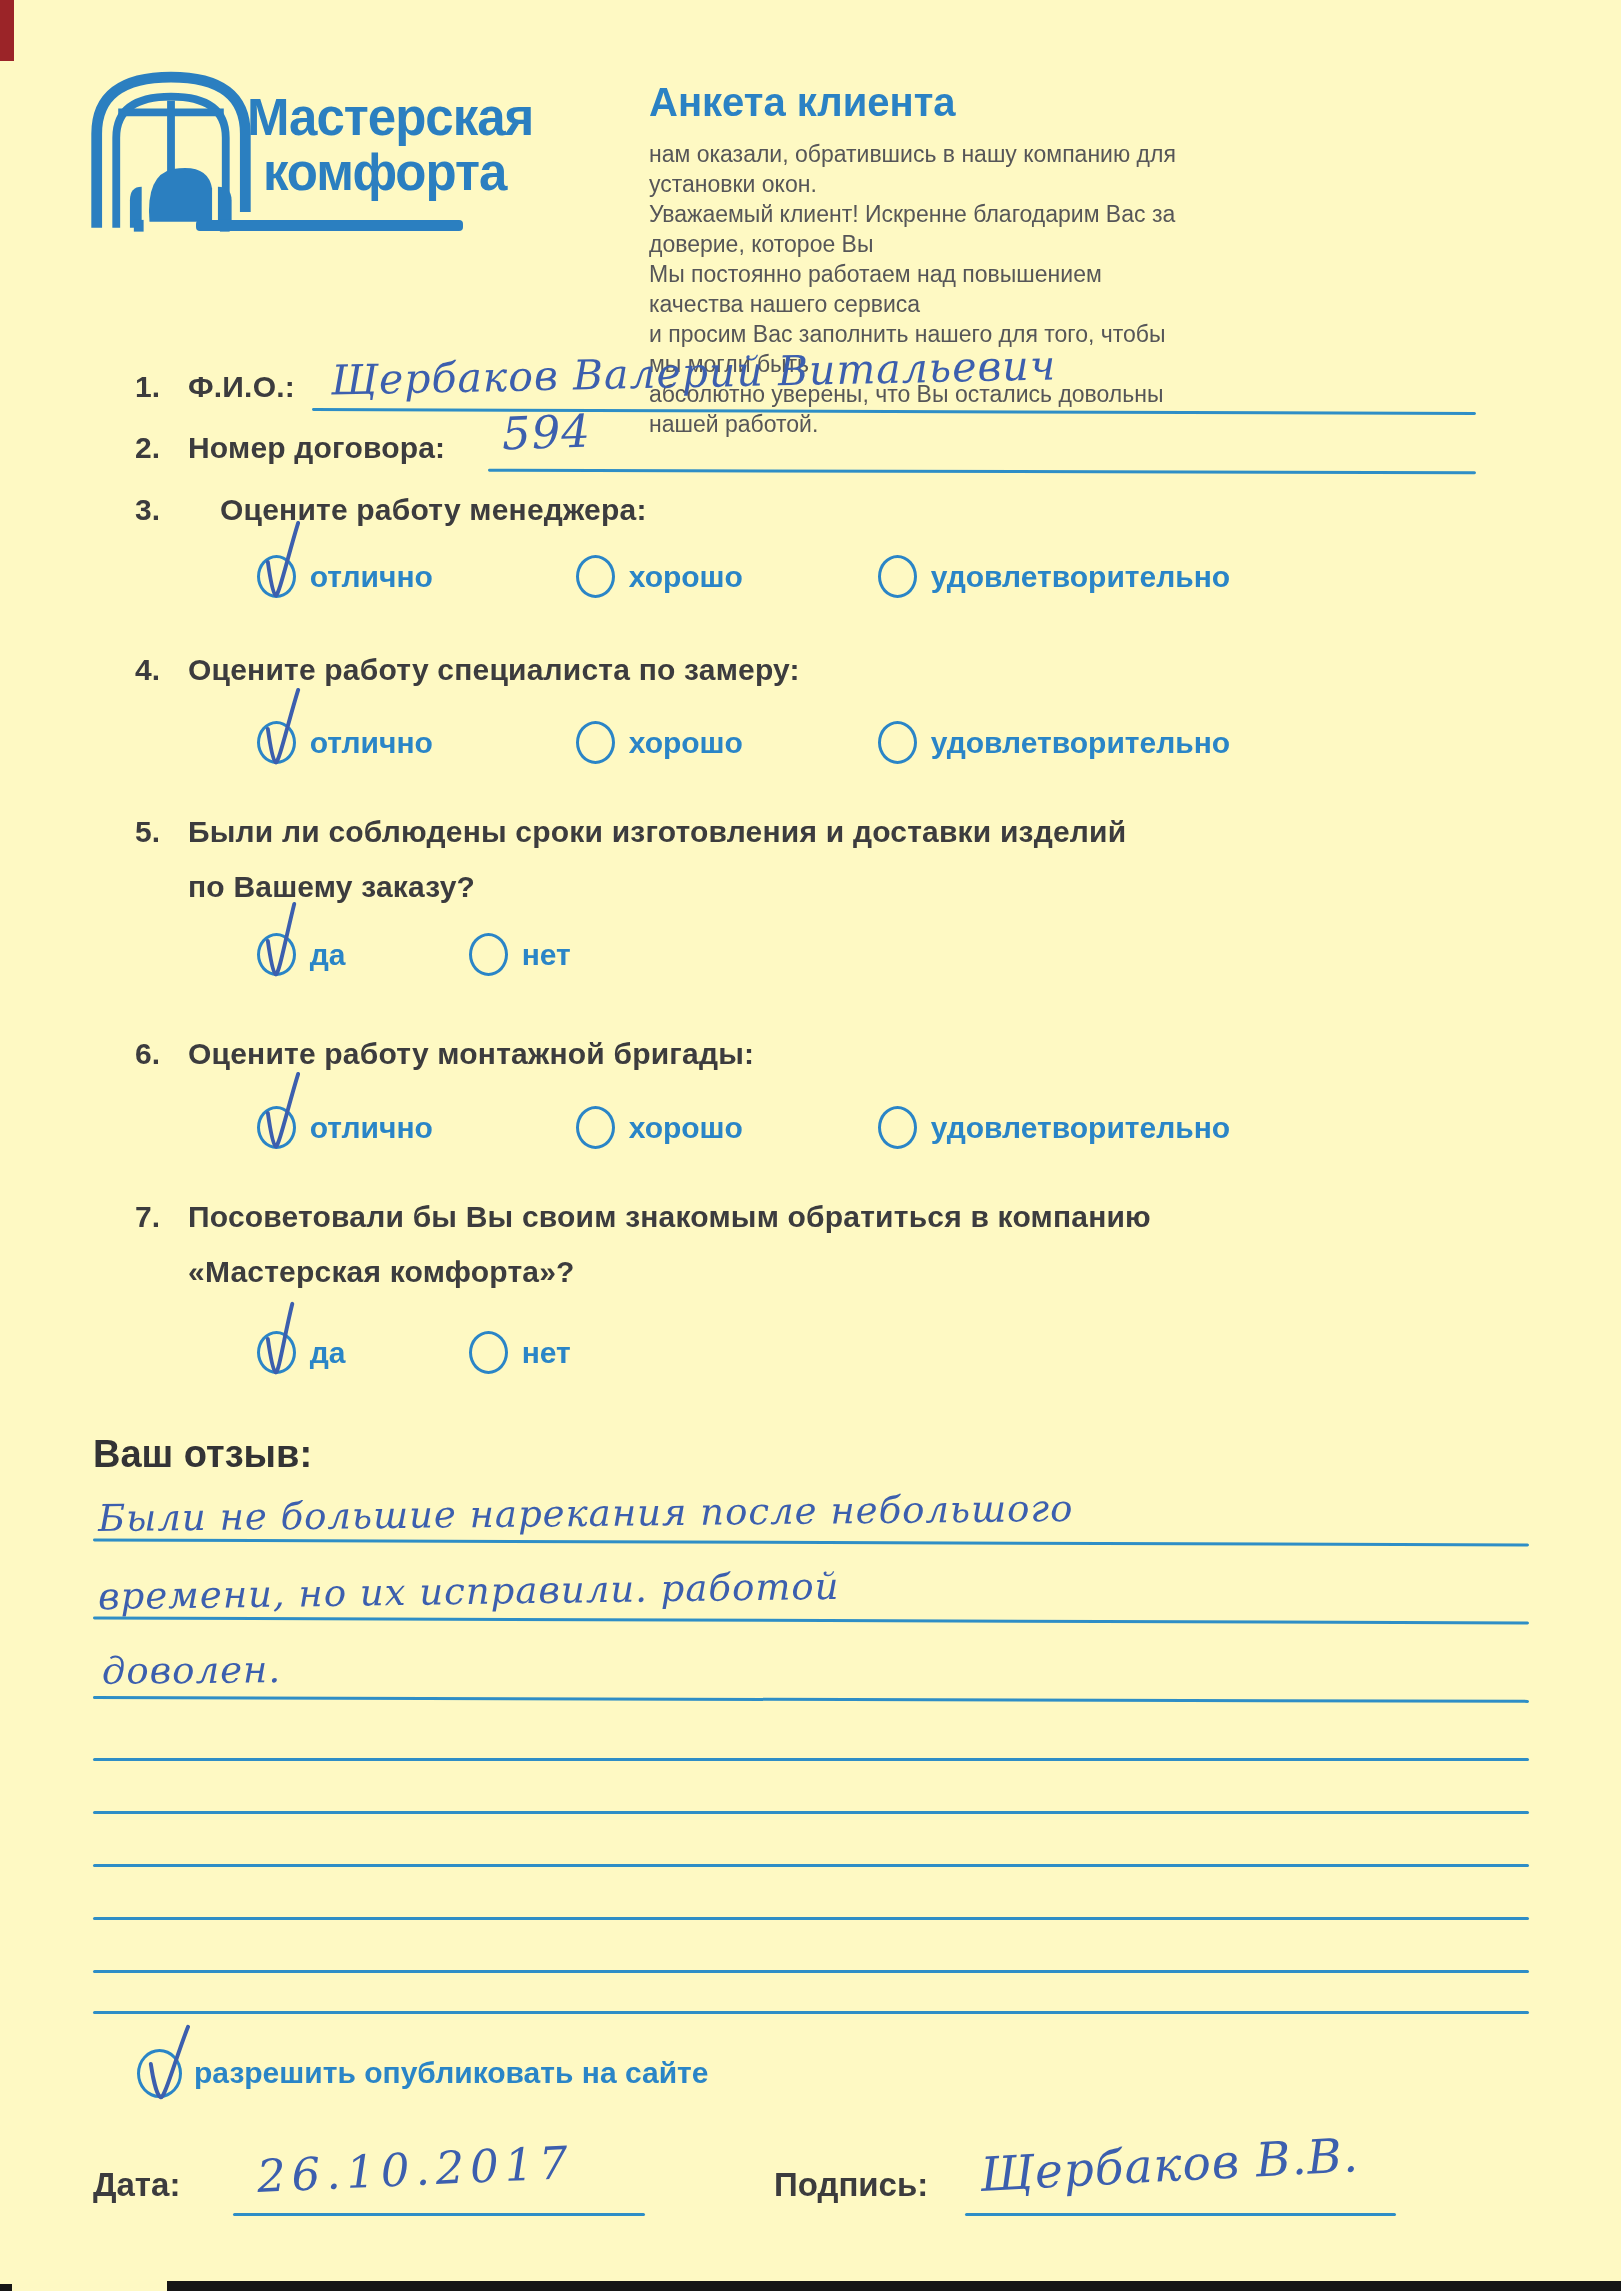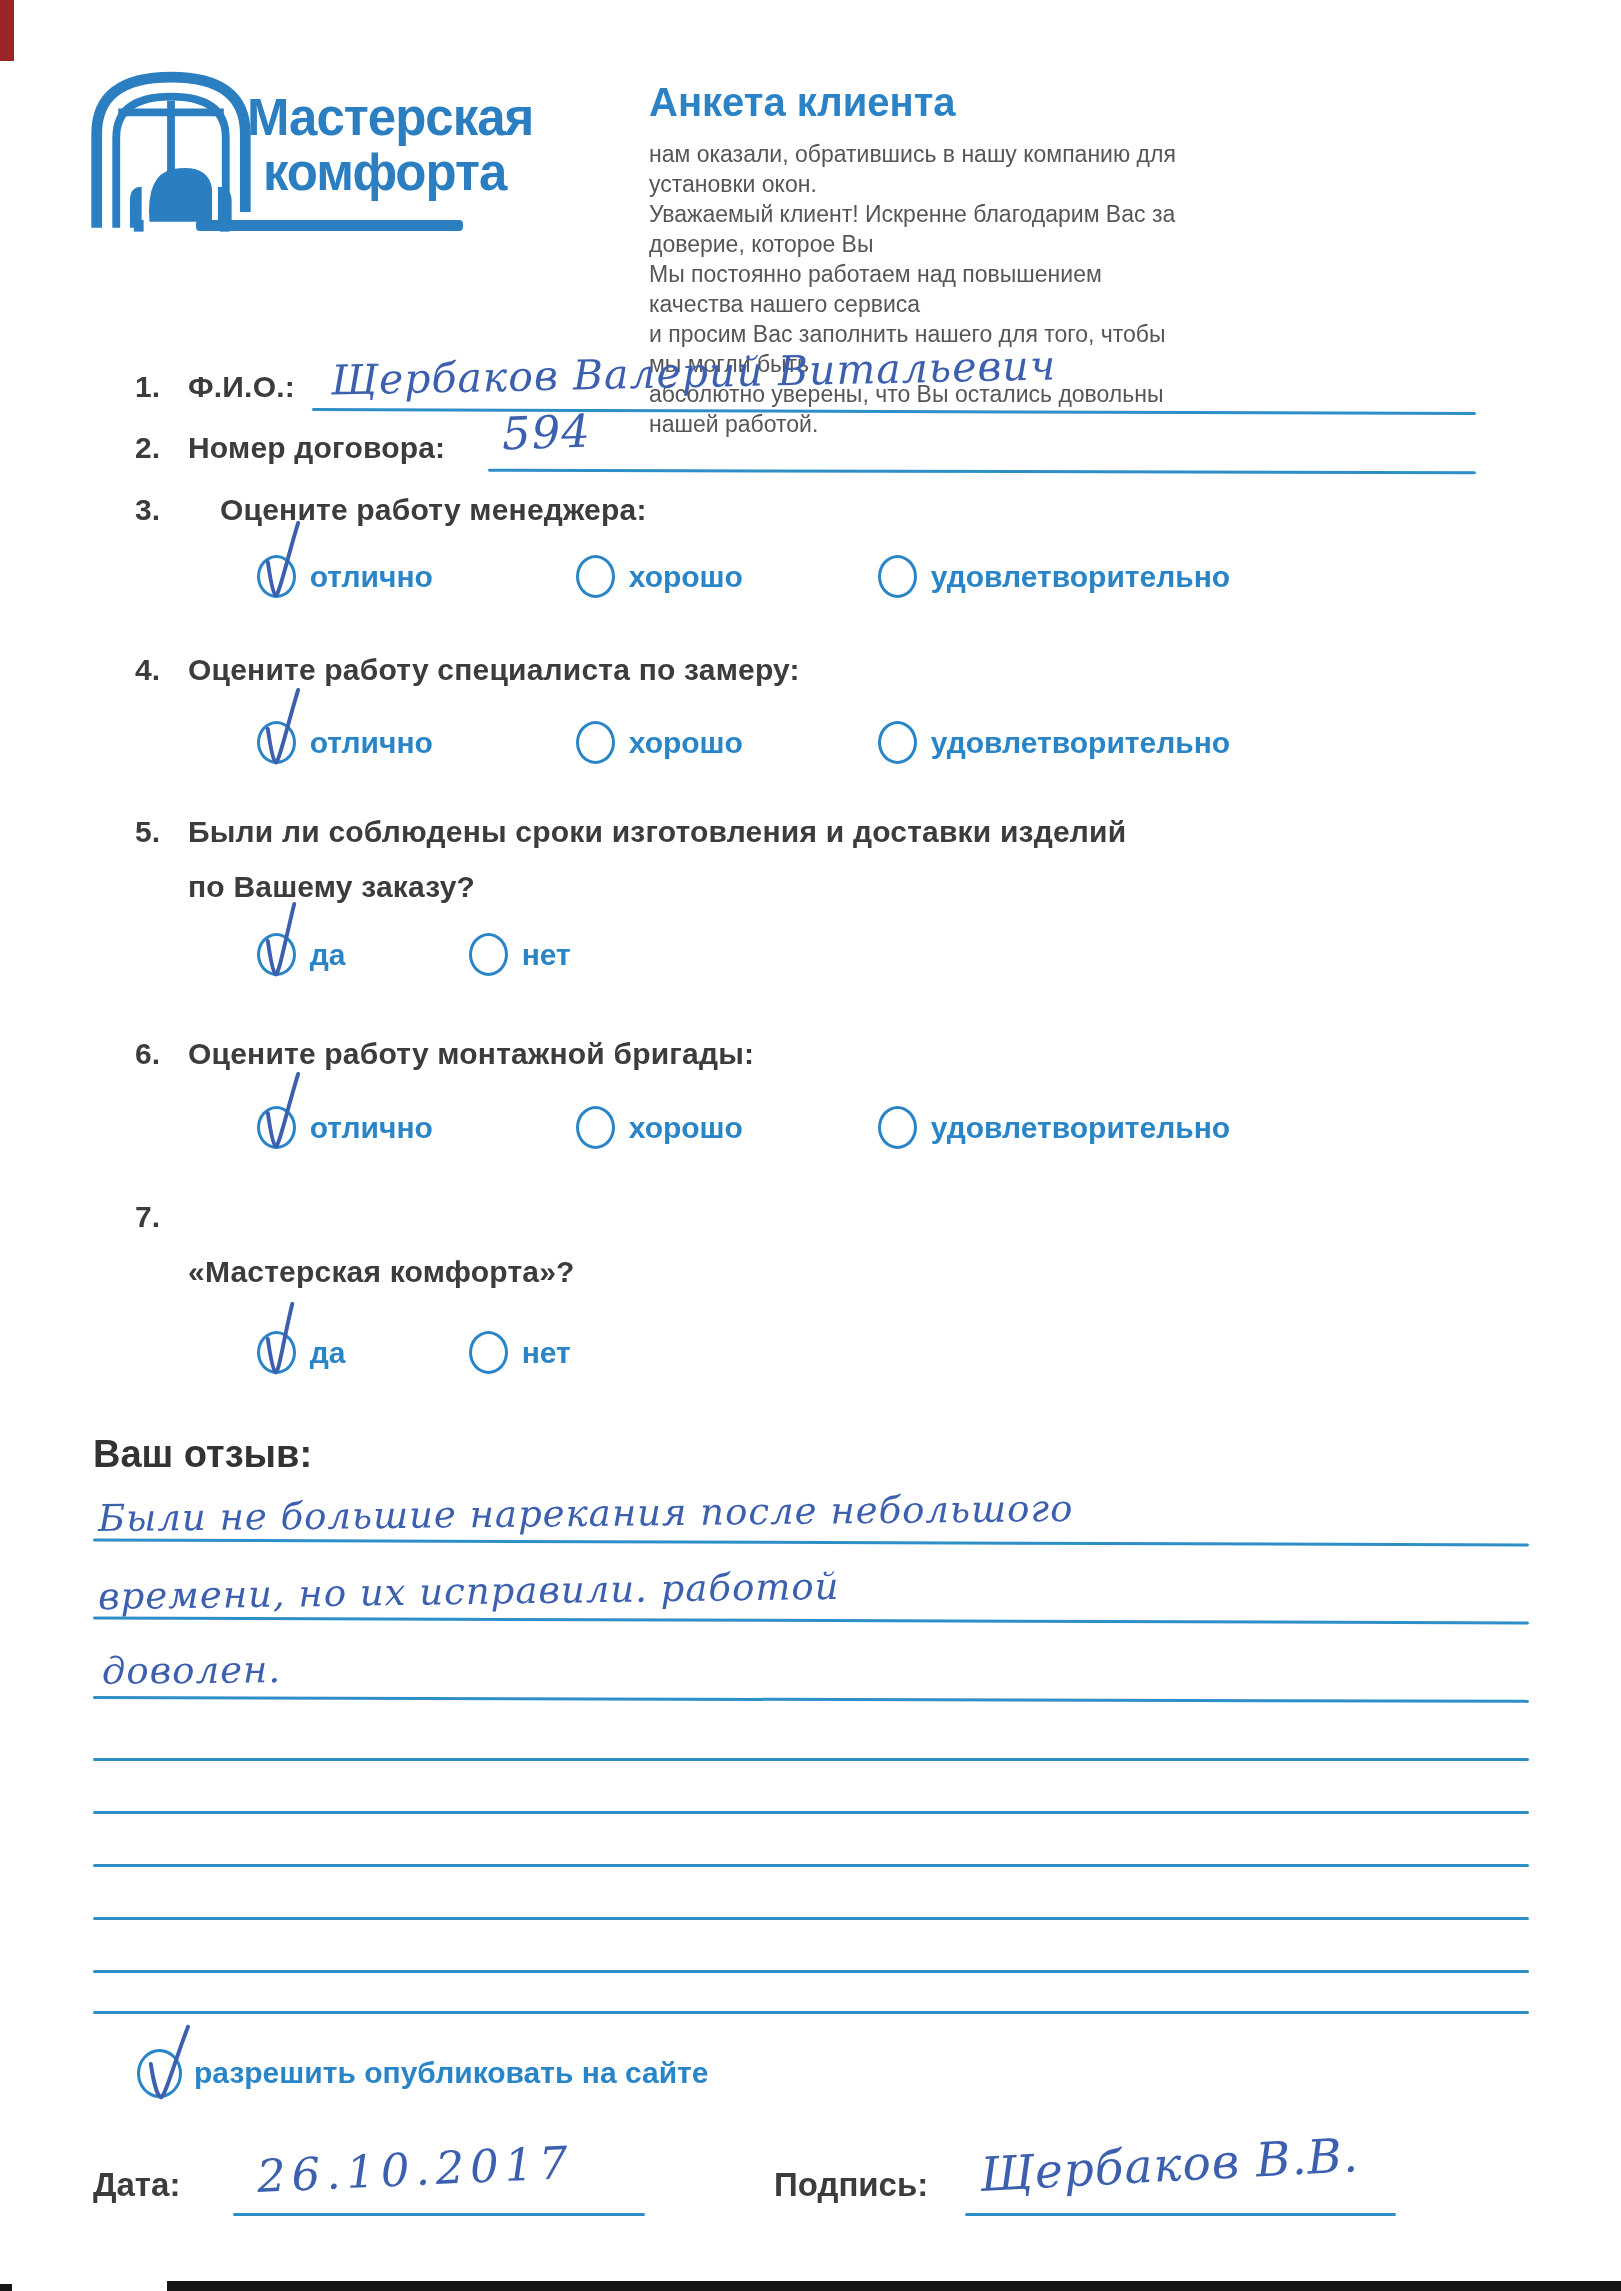--- a/index.html
+++ b/index.html
@@ -1,18 +1,18 @@
 <!DOCTYPE html>
 <html><head>
 <meta charset="utf-8">
 <style>
   html,body{margin:0;padding:0;background:#e8e8e8;}
   .page{
     position:relative;width:1621px;height:2292px;margin:0 auto;
-    background:#ffffff;overflow:hidden;
+    background:#fef9c3;overflow:hidden;
     font-family:"Liberation Sans",sans-serif;
   }
   .abs{position:absolute;}
   
   .logo-text{color:#2b7fc0;font-weight:bold;font-size:51px;letter-spacing:-1px;line-height:1;}
   .logo-bar{background:#2b7fc0;border-radius:3.9px;}
   .doc-title{color:#2b82c4;font-weight:bold;font-size:40px;letter-spacing:0;}
   .intro{color:#565658;font-size:23px;line-height:30px;}
   
   .q-num{color:#3c3c3e;font-weight:bold;font-size:30px;}
@@ -143,20 +143,21 @@
   <div class="opt" style="left:576px;top:1106px;">
     <span class="radio"></span>
     <span class="opt-label">хорошо</span>
   </div>
   <div class="opt" style="left:878px;top:1106px;">
     <span class="radio"></span>
     <span class="opt-label">удовлетворительно</span>
   </div>
 
   <div class="abs q-num" style="left:135px;top:1200px;">7.</div>
+  <div class="abs q-label" style="left:188px;top:1200px;">Посоветовали бы Вы своим знакомым обратиться в компанию</div>
   <div class="abs q-label" style="left:188px;top:1255px;">«Мастерская комфорта»?</div>
   <div class="opt" style="left:257px;top:1331px;">
     <span class="radio"></span>
     <span class="opt-label">да</span>
   </div>
   <svg class="pen-check" style="left:251px;top:1296px;" width="65" height="90" viewBox="0 0 66 92">
     <path d="M17 44 C19 58 22 76 25 78 C28 80 34 40 42 8" fill="none" stroke="#3c5fae" stroke-width="4" stroke-linecap="round"></path>
   </svg>
   <div class="opt" style="left:469px;top:1331px;">
     <span class="radio"></span>

